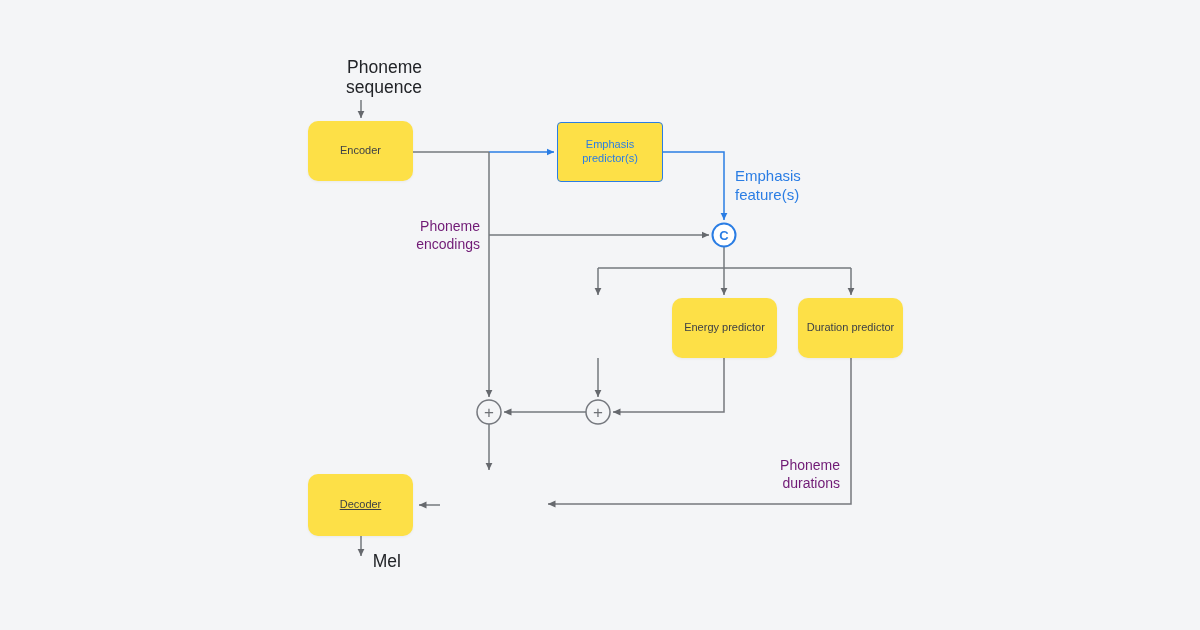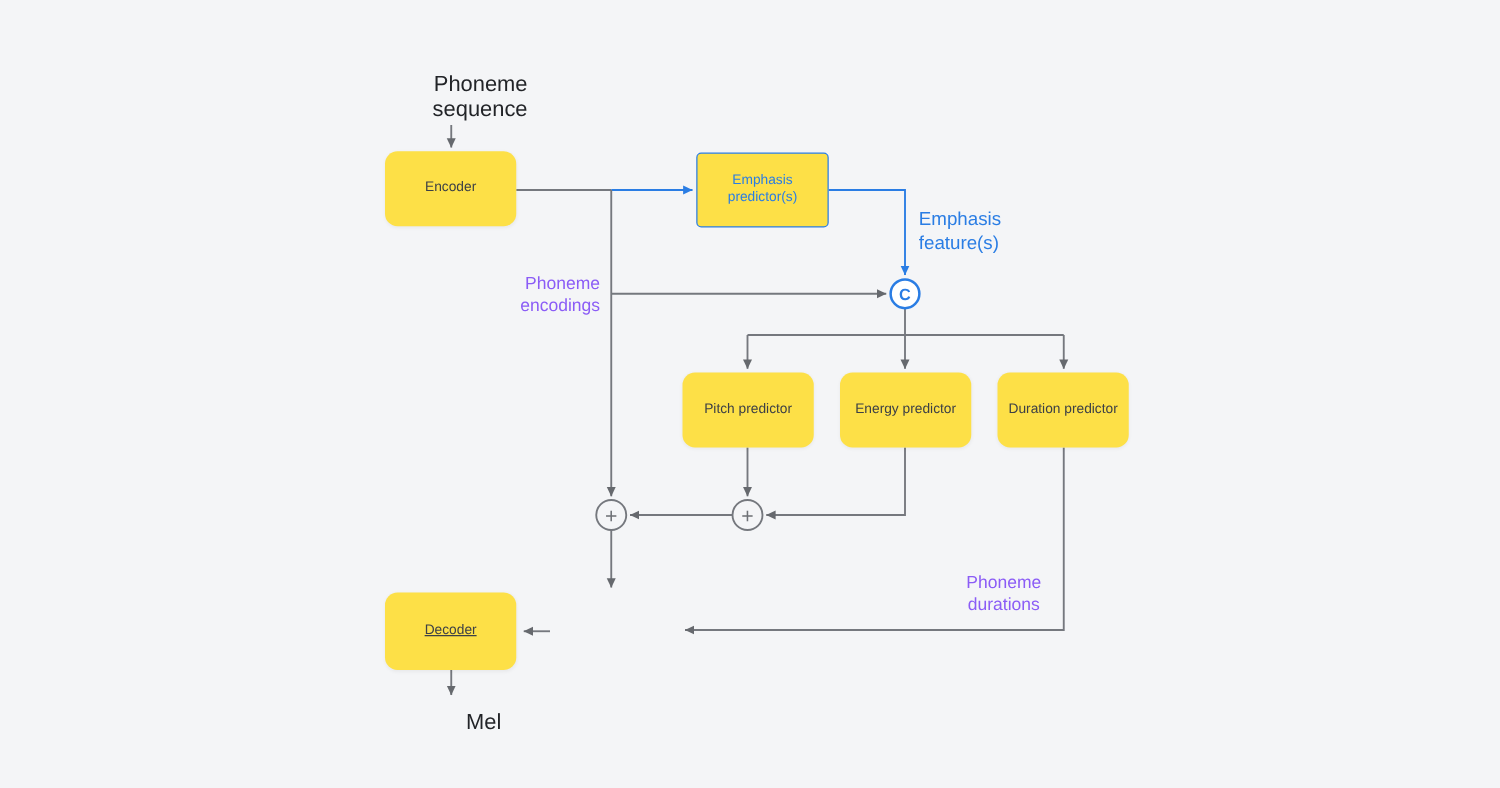--- a/index.html
+++ b/index.html
@@ -38,21 +38,21 @@
     box-shadow: 0 1px 3px rgba(20,22,26,0.05);
   }
   .node.accent {
     border: 1.5px solid #2a7de4;
     color: #2a7de4;
     border-radius: 4px;
     box-shadow: none;
   }
   .edge-label {
     position: absolute;
-    color: #8b5cf6;
+    color: #701a75;
     font-size: 14px;
     line-height: 1.25;
   }
   .edge-label.right { text-align: right; }
   .edge-label.accent {
     color: #2a7de4;
     font-size: 15px;
     text-align: left;
   }
   .io-label {
@@ -133,34 +133,33 @@
       <text class="op-plus" x="489" y="412.5" text-anchor="middle" dominant-baseline="central">+</text>
     </g>
 
     <g>
       <circle cx="598" cy="412" r="12" fill="#f4f5f7" stroke="#75787e" stroke-width="1.5"></circle>
       <text class="op-plus" x="598" y="412.5" text-anchor="middle" dominant-baseline="central">+</text>
     </g>
   </svg>
 
   <div class="io-label" style="left:300px; top:58px; width:122px;">Phoneme sequence</div>
-  <div class="io-label" style="left:321px; top:568px; width:80px;">Mel</div>
+  <div class="io-label" style="left:321px; top:552px; width:80px;">Mel</div>
 
   <div class="node" style="left:308px; top:121px; width:105px; height:60px;">Encoder</div>
 
   <div class="node accent" style="left:557px; top:122px; width:106px; height:60px;">Emphasis predictor(s)</div>
 
-  <div class="node" style="left:546px; top:298px; width:105px; height:60px;">Pitch predictor</div>
 
   <div class="node" style="left:798px; top:298px; width:105px; height:60px;">Duration predictor</div>
 
   <div class="node" style="left:672px; top:298px; width:105px; height:60px;">Energy predictor</div>
 
   <div class="node" style="left:308px; top:474px; width:105px; height:62px;text-decoration:underline;">Decoder</div>
 
 
   <div class="edge-label right" style="left:404px; top:218px; width:76px;">Phoneme encodings</div>
 
   <div class="edge-label accent" style="left:735px; top:135px; width:72px;margin-top:32px;">Emphasis feature(s)</div>
 
-  <div class="edge-label right" style="left:766px; top:457px; width:74px;text-align:center;">Phoneme durations</div>
+  <div class="edge-label right" style="left:766px; top:457px; width:74px;">Phoneme durations</div>
 
 </div>
 
 </body></html>

